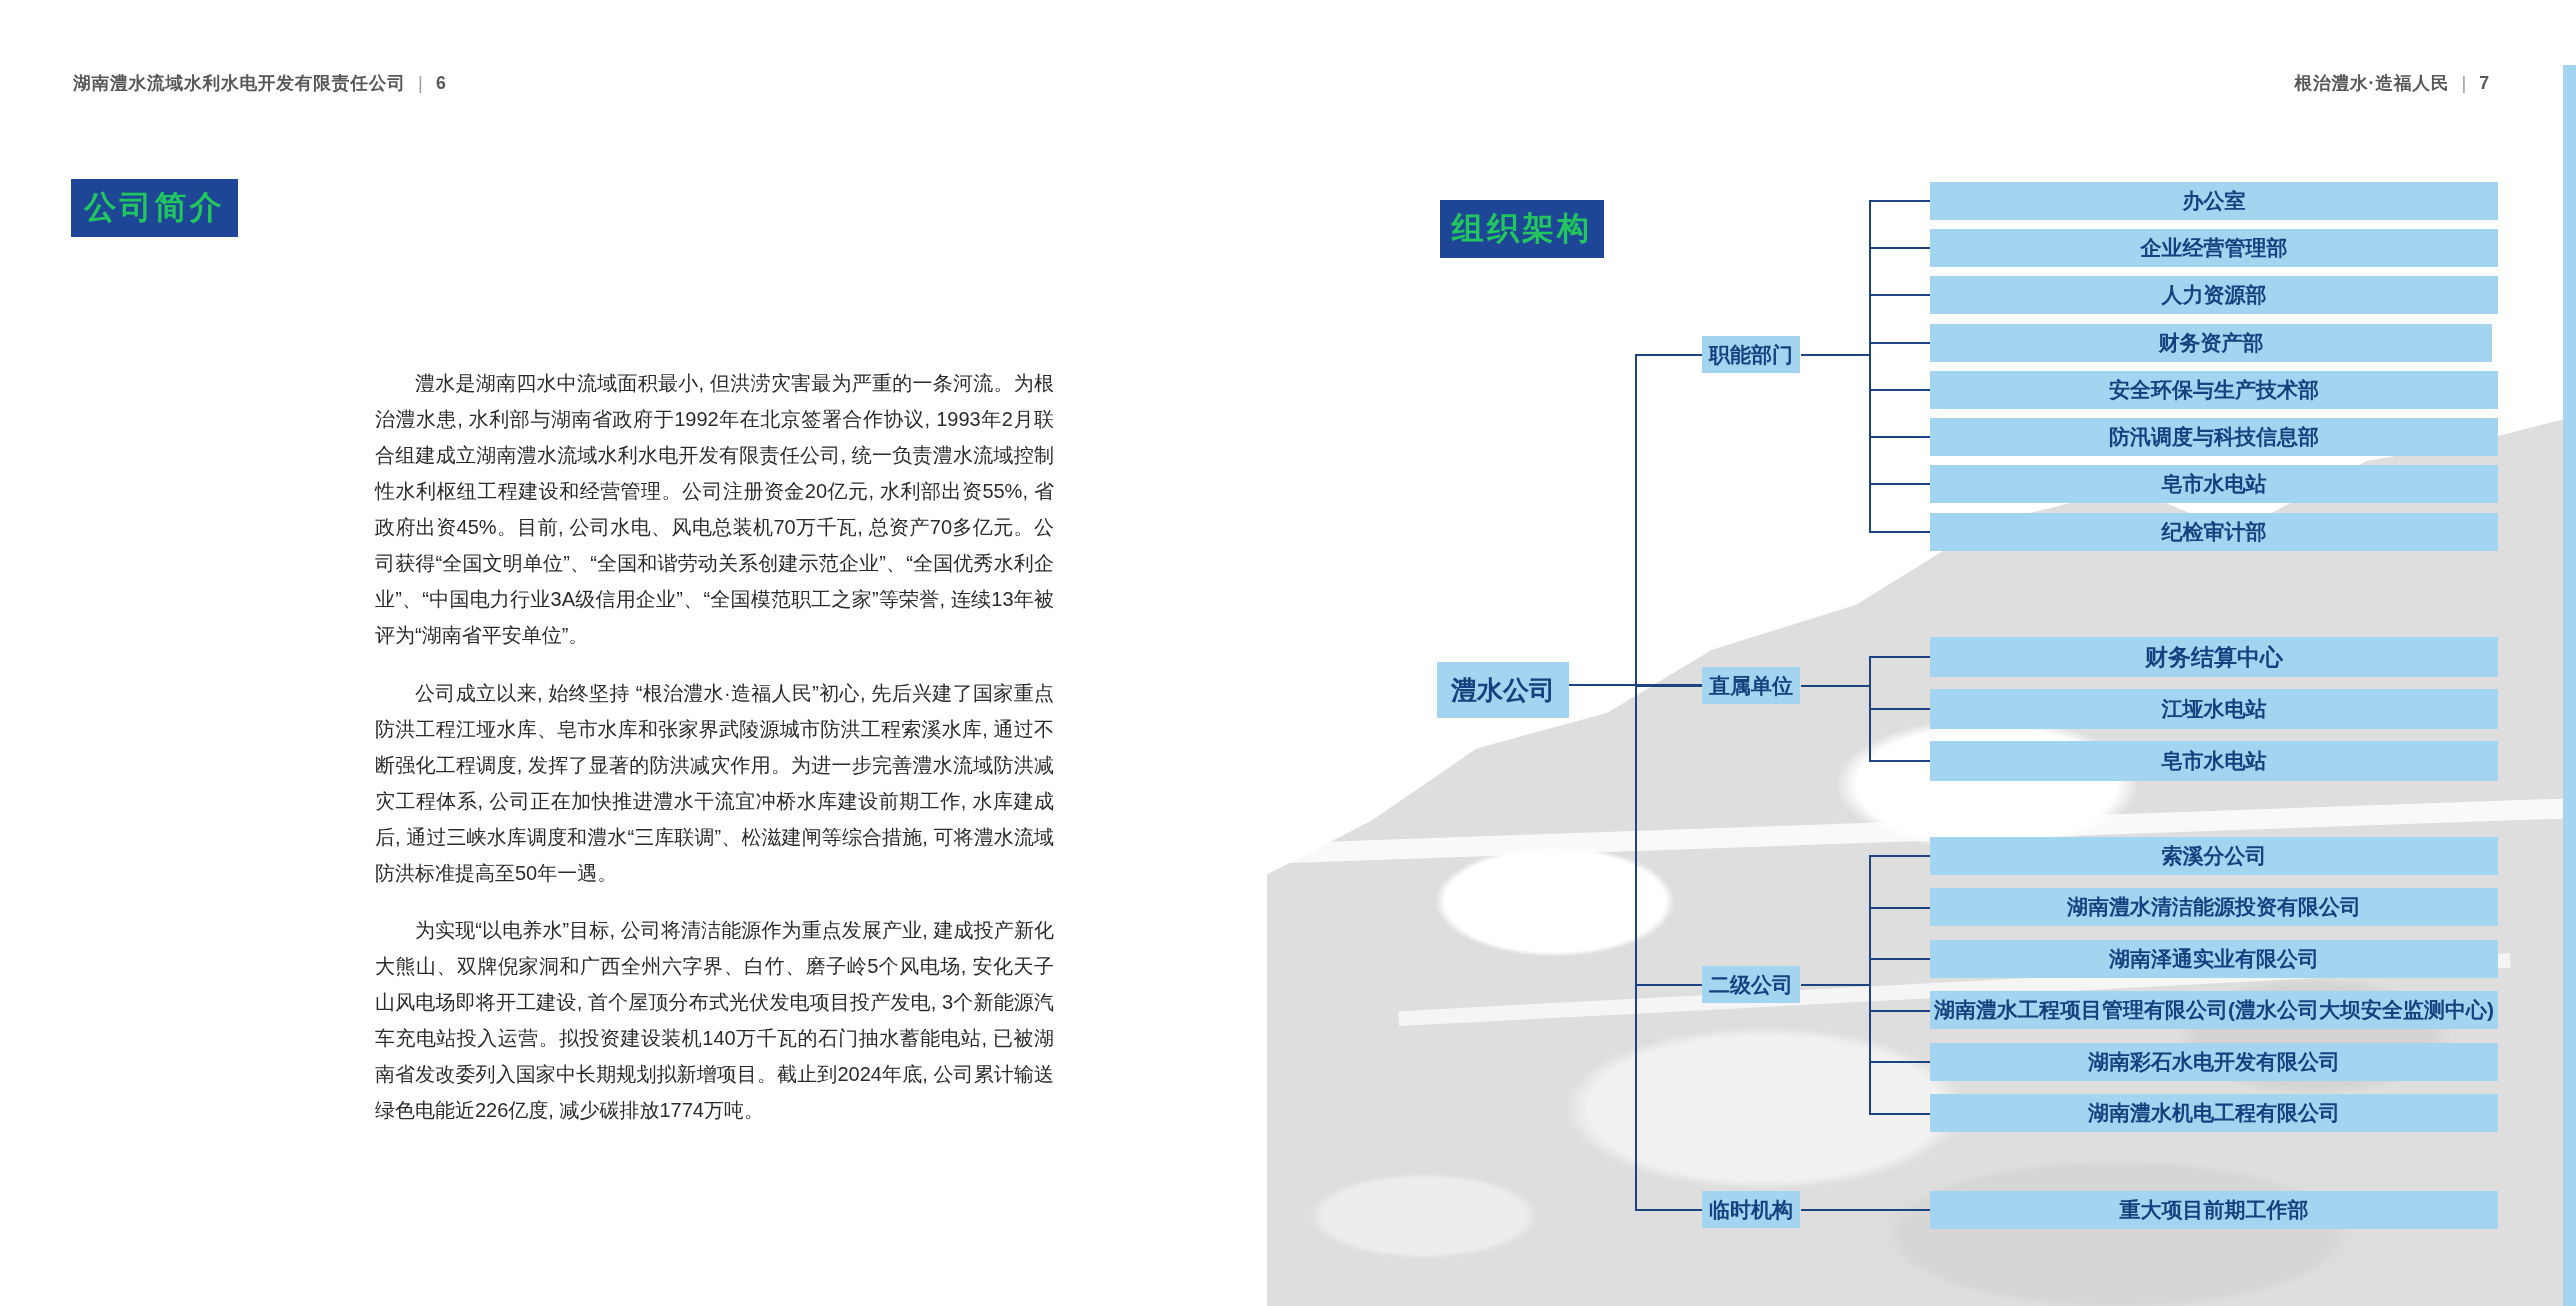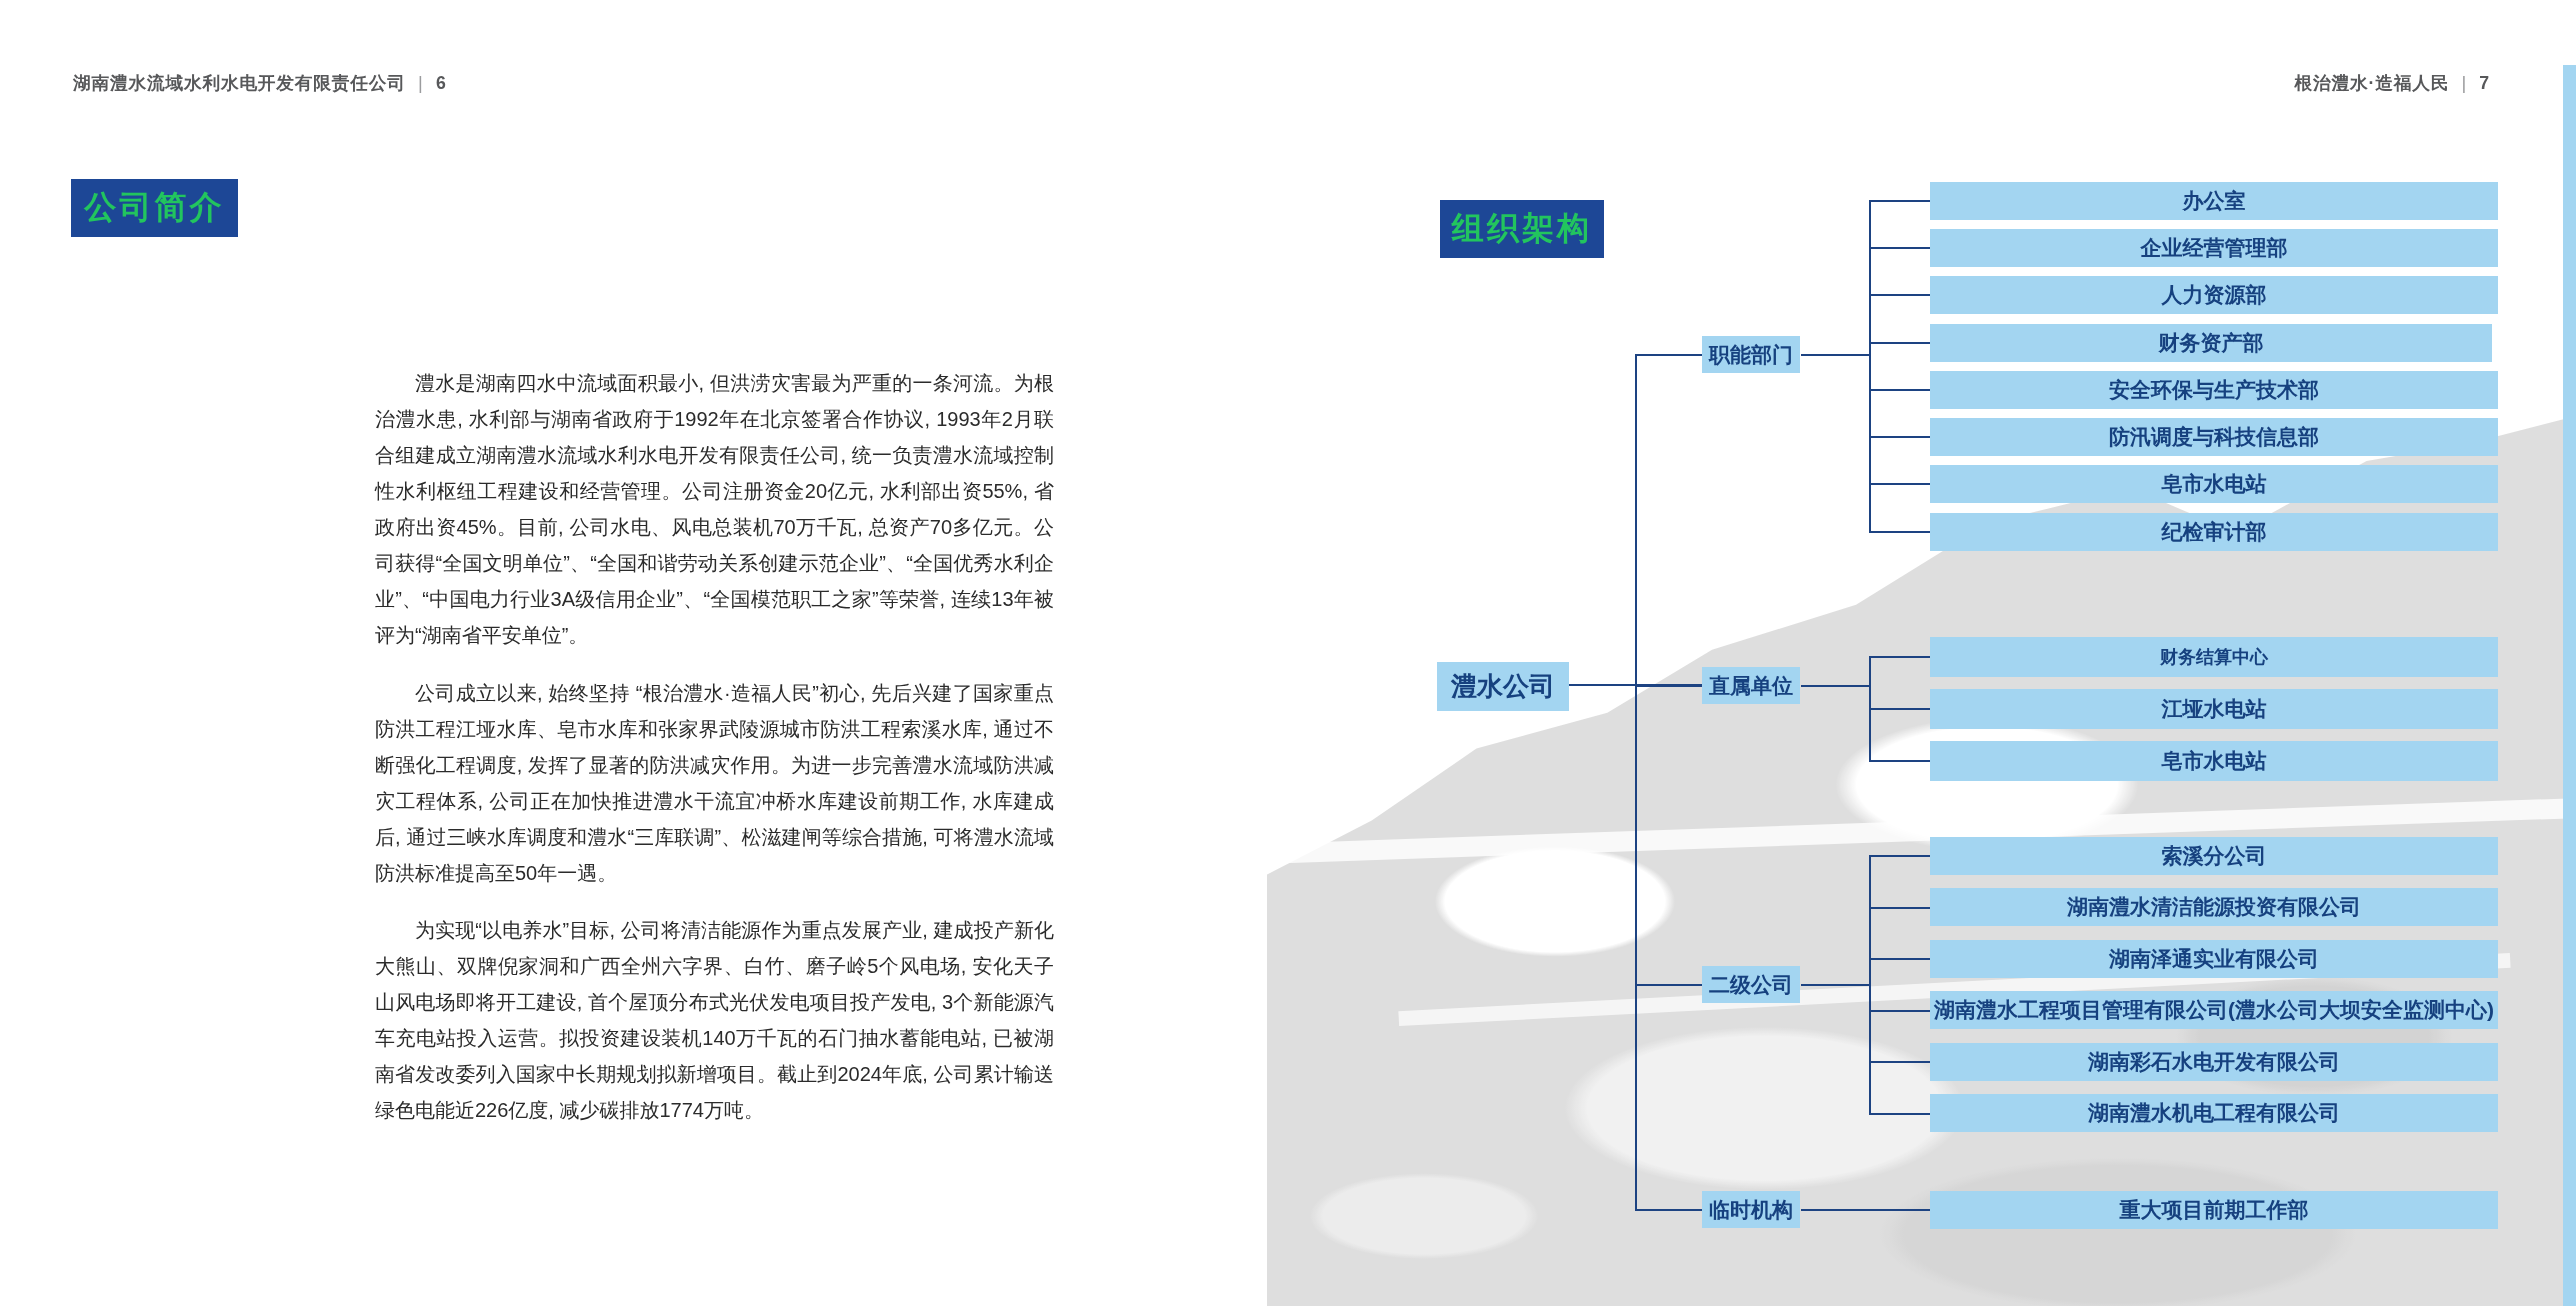--- a/index.html
+++ b/index.html
@@ -74,21 +74,21 @@
     <span>组织架构</span>
   </div>
 
   <div class="body-text">
     <p>澧水是湖南四水中流域面积最小, 但洪涝灾害最为严重的一条河流。为根治澧水患, 水利部与湖南省政府于1992年在北京签署合作协议, 1993年2月联合组建成立湖南澧水流域水利水电开发有限责任公司, 统一负责澧水流域控制性水利枢纽工程建设和经营管理。公司注册资金20亿元, 水利部出资55%, 省政府出资45%。目前, 公司水电、风电总装机70万千瓦, 总资产70多亿元。公司获得“全国文明单位”、“全国和谐劳动关系创建示范企业”、“全国优秀水利企业”、“中国电力行业3A级信用企业”、“全国模范职工之家”等荣誉, 连续13年被评为“湖南省平安单位”。</p>
     <p>公司成立以来, 始终坚持 “根治澧水·造福人民”初心, 先后兴建了国家重点防洪工程江垭水库、皂市水库和张家界武陵源城市防洪工程索溪水库, 通过不断强化工程调度, 发挥了显著的防洪减灾作用。为进一步完善澧水流域防洪减灾工程体系, 公司正在加快推进澧水干流宜冲桥水库建设前期工作, 水库建成后, 通过三峡水库调度和澧水“三库联调”、松滋建闸等综合措施, 可将澧水流域防洪标准提高至50年一遇。</p>
     <p>为实现“以电养水”目标, 公司将清洁能源作为重点发展产业, 建成投产新化大熊山、双牌倪家洞和广西全州六字界、白竹、磨子岭5个风电场, 安化天子山风电场即将开工建设, 首个屋顶分布式光伏发电项目投产发电, 3个新能源汽车充电站投入运营。拟投资建设装机140万千瓦的石门抽水蓄能电站, 已被湖南省发改委列入国家中长期规划拟新增项目。截止到2024年底, 公司累计输送绿色电能近226亿度, 减少碳排放1774万吨。</p>
   </div>
 
   <div id="org-chart">
-      <div class="oc-box" style="left: 1437px; top: 662px; width: 132px; height: 49px; font-size: 26px;">澧水公司</div>
+      <div class="oc-box" style="left: 1437px; top: 662px; width: 132px; height: 56px; font-size: 26px;">澧水公司</div>
       <div class="oc-line" style="left: 1569px; top: 684px; width: 133px; height: 2.3px;"></div>
       <div class="oc-line" style="left: 1635px; top: 354px; width: 2.3px; height: 857px;"></div>
       <div class="oc-line" style="left: 1635px; top: 354px; width: 68px; height: 2.3px;"></div>
       <div class="oc-box" style="left: 1702px; top: 336px; width: 98px; height: 37px; font-size: 21px;">职能部门</div>
       <div class="oc-line" style="left: 1801px; top: 354px; width: 68px; height: 2.3px;"></div>
       <div class="oc-line" style="left: 1869px; top: 200px; width: 2.3px; height: 333px;"></div>
       <div class="oc-line" style="left: 1869px; top: 200px; width: 61px; height: 2.3px;"></div>
       <div class="oc-line" style="left: 1869px; top: 247px; width: 61px; height: 2.3px;"></div>
       <div class="oc-line" style="left: 1869px; top: 294px; width: 61px; height: 2.3px;"></div>
       <div class="oc-line" style="left: 1869px; top: 342px; width: 61px; height: 2.3px;"></div>
@@ -104,21 +104,21 @@
       <div class="oc-box" style="left: 1930px; top: 418px; width: 568px; height: 38px; font-size: 21px;">防汛调度与科技信息部</div>
       <div class="oc-box" style="left: 1930px; top: 465px; width: 568px; height: 38px; font-size: 21px;">皂市水电站</div>
       <div class="oc-box" style="left: 1930px; top: 513px; width: 568px; height: 38px; font-size: 21px;">纪检审计部</div>
       <div class="oc-line" style="left: 1635px; top: 685px; width: 68px; height: 2.3px;"></div>
       <div class="oc-box" style="left: 1702px; top: 667px; width: 98px; height: 37px; font-size: 21px;">直属单位</div>
       <div class="oc-line" style="left: 1801px; top: 685px; width: 68px; height: 2.3px;"></div>
       <div class="oc-line" style="left: 1869px; top: 656px; width: 2.3px; height: 106px;"></div>
       <div class="oc-line" style="left: 1869px; top: 656px; width: 61px; height: 2.3px;"></div>
       <div class="oc-line" style="left: 1869px; top: 708px; width: 61px; height: 2.3px;"></div>
       <div class="oc-line" style="left: 1869px; top: 760px; width: 61px; height: 2.3px;"></div>
-      <div class="oc-box" style="left: 1930px; top: 637px; width: 568px; height: 40px; font-size: 18px;">财务结算中心</div>
+      <div class="oc-box" style="left: 1930px; top: 637px; width: 568px; height: 40px; font-size: 23px;">财务结算中心</div>
       <div class="oc-box" style="left: 1930px; top: 689px; width: 568px; height: 40px; font-size: 21px;">江垭水电站</div>
       <div class="oc-box" style="left: 1930px; top: 741px; width: 568px; height: 40px; font-size: 21px;">皂市水电站</div>
       <div class="oc-line" style="left: 1635px; top: 984px; width: 68px; height: 2.3px;"></div>
       <div class="oc-box" style="left: 1702px; top: 966px; width: 98px; height: 37px; font-size: 21px;">二级公司</div>
       <div class="oc-line" style="left: 1801px; top: 984px; width: 68px; height: 2.3px;"></div>
       <div class="oc-line" style="left: 1869px; top: 855px; width: 2.3px; height: 260px;"></div>
       <div class="oc-line" style="left: 1869px; top: 855px; width: 61px; height: 2.3px;"></div>
       <div class="oc-line" style="left: 1869px; top: 907px; width: 61px; height: 2.3px;"></div>
       <div class="oc-line" style="left: 1869px; top: 958px; width: 61px; height: 2.3px;"></div>
       <div class="oc-line" style="left: 1869px; top: 1010px; width: 61px; height: 2.3px;"></div>

